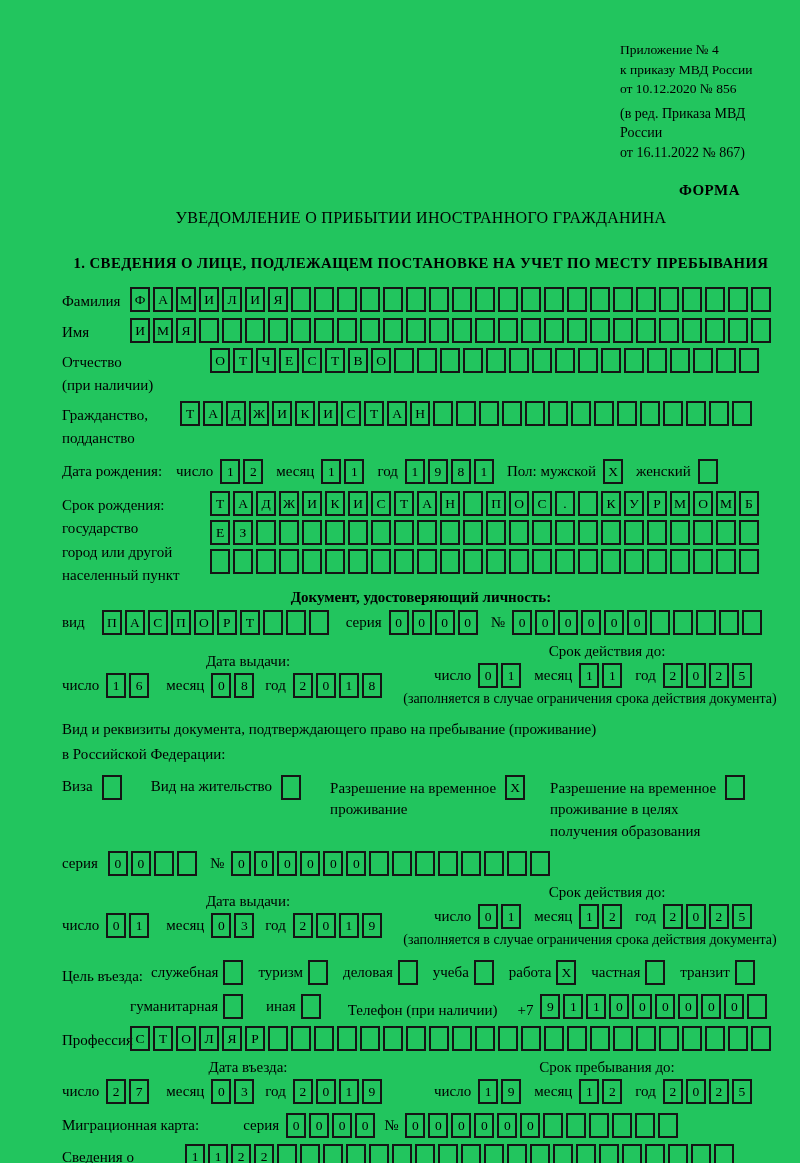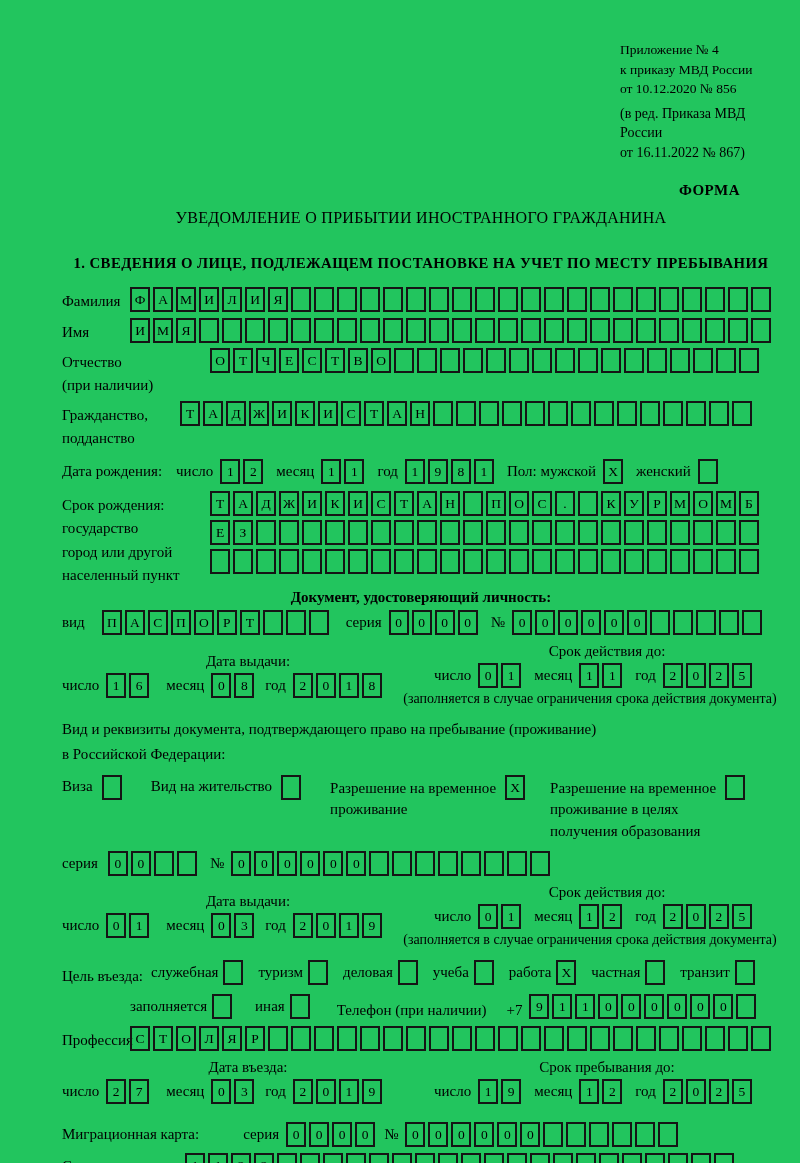--- a/index.html
+++ b/index.html
@@ -566,21 +566,21 @@
     <span class="pair">
       <span class="txt">транзит</span>
       <span class="cells">
           <span class="cell"></span>
         </span>
     </span>
   </div>
 
   <div class="purpose-row" style="margin-top:9px;padding-left:68px">
     <span class="pair" style="margin-right:20px">
-      <span class="txt">заполняется</span>
+      <span class="txt">гуманитарная</span>
       <span class="cells">
           <span class="cell"></span>
         </span>
     </span>
     <span class="pair" style="margin-right:24px">
       <span class="txt">иная</span>
       <span class="cells">
           <span class="cell"></span>
         </span>
     </span>
@@ -674,21 +674,21 @@
         <span class="cells">
             <span class="cell">2</span>
             <span class="cell">0</span>
             <span class="cell">2</span>
             <span class="cell">5</span>
           </span>
       </div>
     </div>
   </div>
 
-  <div class="inline-row" style="margin-top:18px">
+  <div class="inline-row" style="margin-top:9px">
     <span class="txt" style="margin-right:44px">Миграционная карта:</span>
     <span class="txt">серия</span>
     <span class="cells">
         <span class="cell">0</span>
         <span class="cell">0</span>
         <span class="cell">0</span>
         <span class="cell">0</span>
       </span>
     <span class="txt" style="margin-left:6px">№</span>
     <span class="cells">

